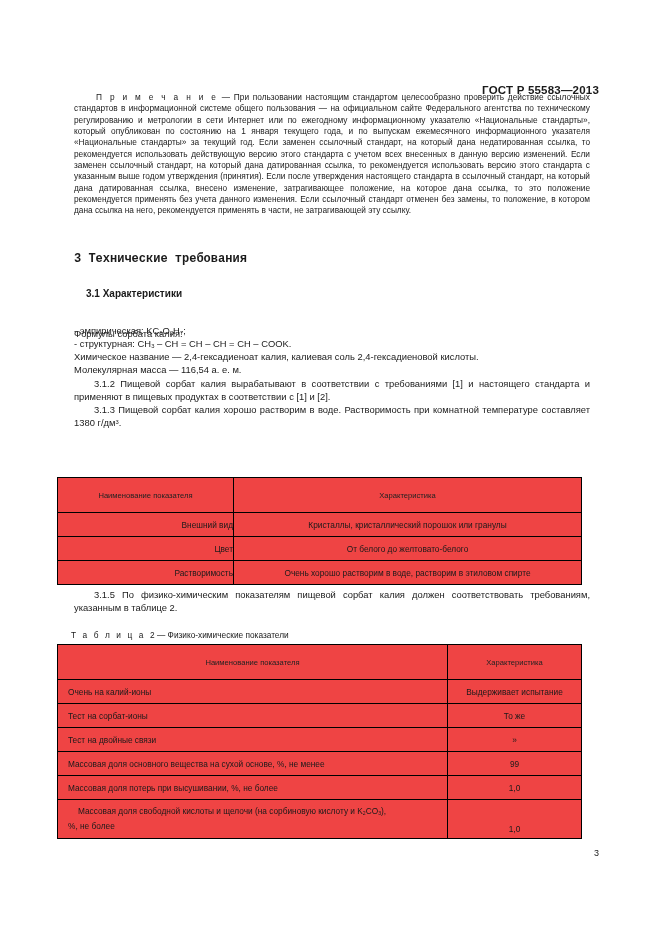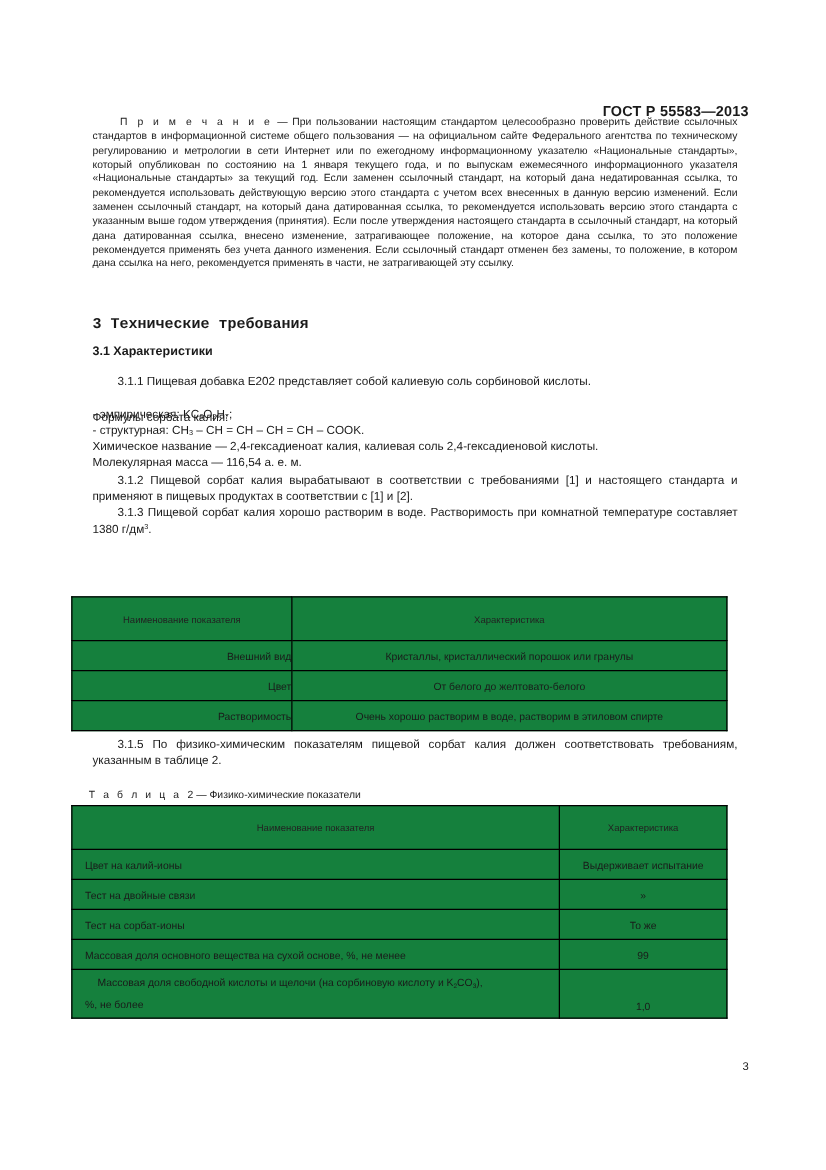--- a/index.html
+++ b/index.html
@@ -57,21 +57,21 @@
     font-size: 12px;
     font-weight: bold;
     margin: 0;
     padding: 0;
     position: absolute;
     white-space: nowrap;
   }
   h3.subsec {
     font-size: 10px;
     font-weight: bold;
-    margin: 0;
+    margin: 12px;
     padding: 0;
     position: absolute;
     white-space: nowrap;
   }
   .body-text {
     font-size: 9.4px;
     line-height: 13.2px;
     text-align: justify;
     margin: 0;
     position: absolute;
@@ -98,21 +98,21 @@
     white-space: nowrap;
   }
   .tbl-caption .spaced {
     letter-spacing: 2.1px;
   }
   
   table.gost {
     position: absolute;
     border-collapse: collapse;
     table-layout: fixed;
-    background: #15803d;
+    background: #ef4444;
   }
   table.gost td, table.gost th {
     border: 0.8px solid #000;
     padding: 0;
     font-weight: normal;
     vertical-align: middle;
   }
   table.gost thead th {
     border-bottom: 1.6px solid #000;
     font-size: 7.6px;
@@ -149,21 +149,20 @@
 
   <div class="doc-header">ГОСТ Р 55583—2013</div>
 
   <div class="content">
     <p class="note"><span class="spaced">П р и м е ч а н и е</span><span> — </span><span>При пользовании настоящим стандартом целесообразно проверить действие ссылочных стандартов в информационной системе общего пользования — на официальном сайте Федерального агентства по техническому регулированию и метрологии в сети Интернет или по ежегодному информационному указателю «Национальные стандарты», который опубликован по состоянию на 1 января текущего года, и по выпускам ежемесячного информационного указателя «Национальные стандарты» за текущий год. Если заменен ссылочный стандарт, на который дана недатированная ссылка, то рекомендуется использовать действующую версию этого стандарта с учетом всех внесенных в данную версию изменений. Если заменен ссылочный стандарт, на который дана датированная ссылка, то рекомендуется использовать версию этого стандарта с указанным выше годом утверждения (принятия). Если после утверждения настоящего стандарта в ссылочный стандарт, на который дана датированная ссылка, внесено изменение, затрагивающее положение, на которое дана ссылка, то это положение рекомендуется применять без учета данного изменения. Если ссылочный стандарт отменен без замены, то положение, в котором дана ссылка на него, рекомендуется применять в части, не затрагивающей эту ссылку.</span></p>
   </div>
 
   <h2 class="sec" style="left:74px; top:252px;font-family:Liberation Mono, monospace;">3  Технические требования</h2>
   <h3 class="subsec" style="left:74px; top:276px;">3.1  Характеристики</h3>
 
-  <p class="body-text ind" style="left:74px; top:298px;">3.1.1  Пищевая добавка E202 представляет собой калиевую соль сорбиновой кислоты.</p>
   <p class="body-text nowrapline" style="left:74px; top:327px;">Формулы сорбата калия:</p>
 
   <p class="body-text nowrapline" style="left:74px; top:324px;"><span>- эмпирическая: KC</span><sub>6</sub><span>O</span><sub>2</sub><span>H</span><sub>7</sub><span>;</span></p>
 
   <p class="body-text nowrapline" style="left:74px; top:337px;"><span>- структурная: CH</span><sub>3</sub><span> – CH = CH – CH = CH – COOK.</span></p>
 
   <p class="body-text nowrapline" style="left:74px; top:350px;">Химическое название — 2,4-гексадиеноат калия, калиевая соль 2,4-гексадиеновой кислоты.</p>
   <p class="body-text nowrapline" style="left:74px; top:363px;">Молекулярная масса — 116,54 а. е. м.</p>
 
   <p class="body-text ind" style="left:74px; top:377px;">3.1.2  Пищевой сорбат калия вырабатывают в соответствии с требованиями [1] и настоящего стандарта и применяют в пищевых продуктах в соответствии с [1] и [2].</p>
@@ -209,36 +208,40 @@
         <col style="width:134px">
       </colgroup>
     <thead>
       <tr>
         <th style="height:34px">Наименование показателя</th>
         <th style="height:34px">Характеристика</th>
       </tr>
     </thead>
     <tbody>
       <tr>
-        <td class="cell-name2" style="height:23px">Цвет на калий-ионы</td>
+        <td class="cell-name2" style="height:23px">Очень на калий-ионы</td>
         <td class="cell-val" style="height:23px">Выдерживает испытание</td>
+      </tr>
+      <tr>
+        <td class="cell-name2" style="height:23px">Тест на сорбат-ионы</td>
+        <td class="cell-val" style="height:23px">То же</td>
       </tr>
       <tr>
         <td class="cell-name2" style="height:23px">Тест на двойные связи</td>
         <td class="cell-val" style="height:23px">»</td>
       </tr>
       <tr>
-        <td class="cell-name2" style="height:23px">Тест на сорбат-ионы</td>
-        <td class="cell-val" style="height:23px">То же</td>
-      </tr>
-      <tr>
         <td class="cell-name2" style="height:23px">Массовая доля основного вещества на сухой основе, %, не менее</td>
         <td class="cell-val" style="height:23px">99</td>
       </tr>
       <tr>
+        <td class="cell-name2" style="height:23px">Массовая доля потерь при высушивании, %, не более</td>
+        <td class="cell-val" style="height:23px">1,0</td>
+      </tr>
+      <tr>
         <td class="cell-name2" style="height:34px; line-height:13px;"><span style="display:inline-block; text-indent:10px;"><span>Массовая доля свободной кислоты и щелочи (на сорбиновую кислоту и K</span><sub>2</sub><span>CO</span><sub>3</sub><span>),</span><br><span style="margin-left:-10px; display:inline-block;">%, не более</span></span></td>
         <td class="cell-val" style="height:34px; vertical-align:bottom; padding-bottom:4px !important;">1,0</td>
       </tr>
     </tbody>
   </table>
 
   <div class="page-num">3</div>
 
 </div>
 

